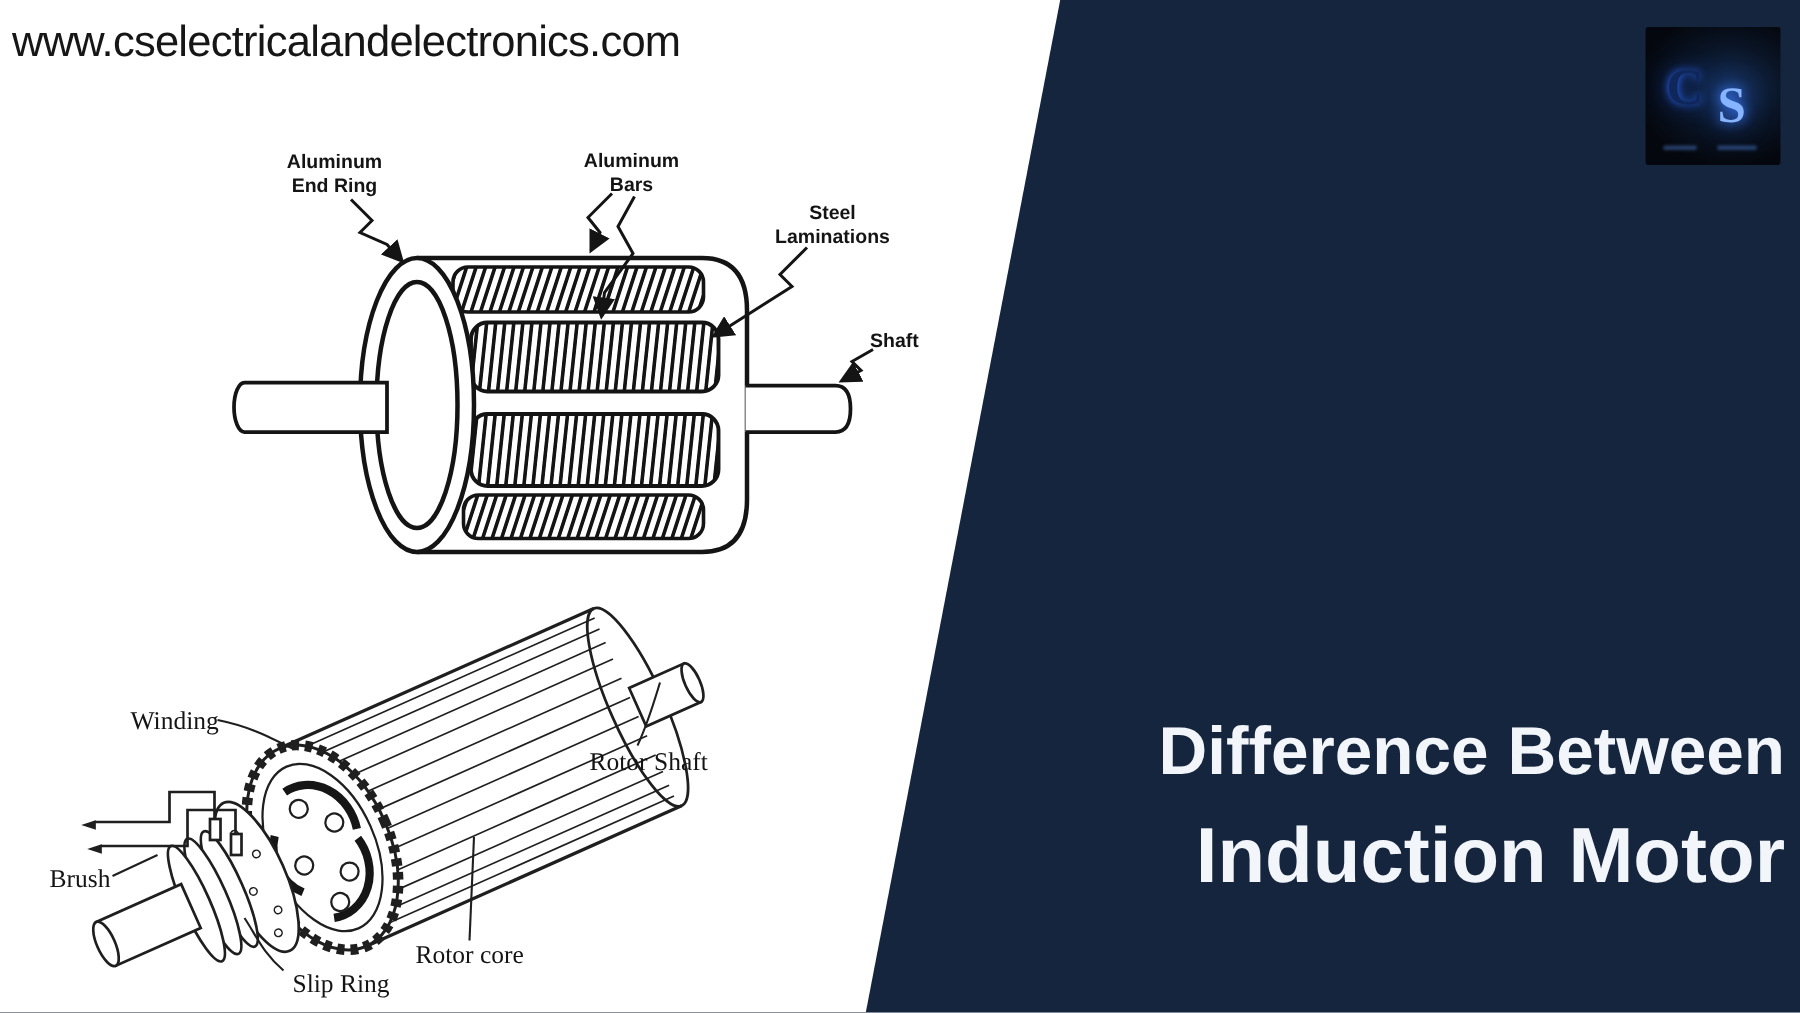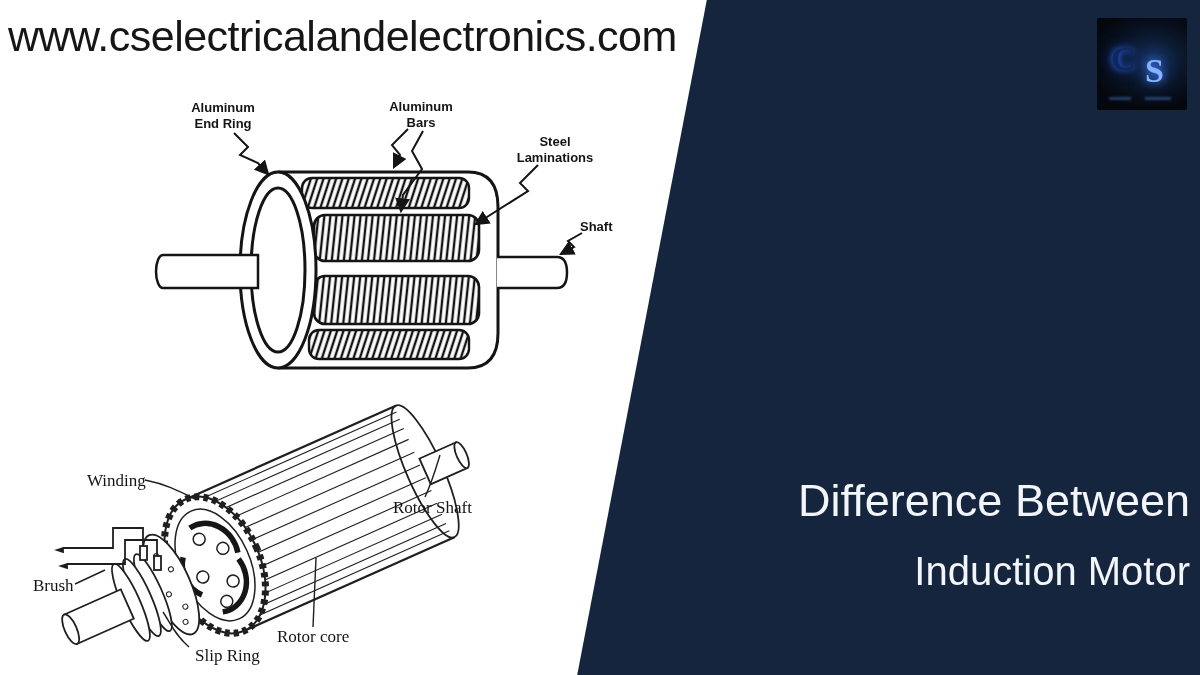--- a/index.html
+++ b/index.html
@@ -4,36 +4,36 @@
 <style>
   html,body{margin:0;padding:0;}
   body{
     width:1200px;height:675px;position:relative;overflow:hidden;
     background:#ffffff;
     font-family:"Liberation Sans", sans-serif;
   }
   
   .site-url{
     position:absolute;left:8px;top:12px;
-    font-size:43px;font-weight:normal;letter-spacing:-0.5px;
+    font-size:29px;font-weight:normal;letter-spacing:-0.5px;
     color:#161616;
   }
   
   .panel{
     position:absolute;inset:0;
     background:#14253d;
     clip-path:polygon(58.9% 0%, 100% 0%, 100% 100%, 48.1% 100%);
   }
   
   .title-block{
     position:absolute;right:10px;top:466px;width:640px;
-    text-align:right;color:#f2f5f9;line-height:70px;
+    text-align:right;color:#f2f5f9;line-height:70px;font-weight:bold;
   }
   .title-line-main{font-size:45px;}
-  .title-line-sub{font-size:40px;}
+  .title-line-sub{font-size:52px;}
   
   .logo{
     position:absolute;left:1097px;top:18px;width:90px;height:92px;
     background:radial-gradient(ellipse 70% 55% at 62% 45%, #16325e 0%, #0a1527 55%, #04070d 100%);
     border-radius:2px;overflow:hidden;
   }
   .logo .letter-c{
     position:absolute;left:14px;top:22px;
     font-family:"Liberation Serif", serif;font-size:34px;font-weight:bold;
     color:#10275c;text-shadow:0 0 6px #2e6cff,0 0 14px #1b3fa0;

